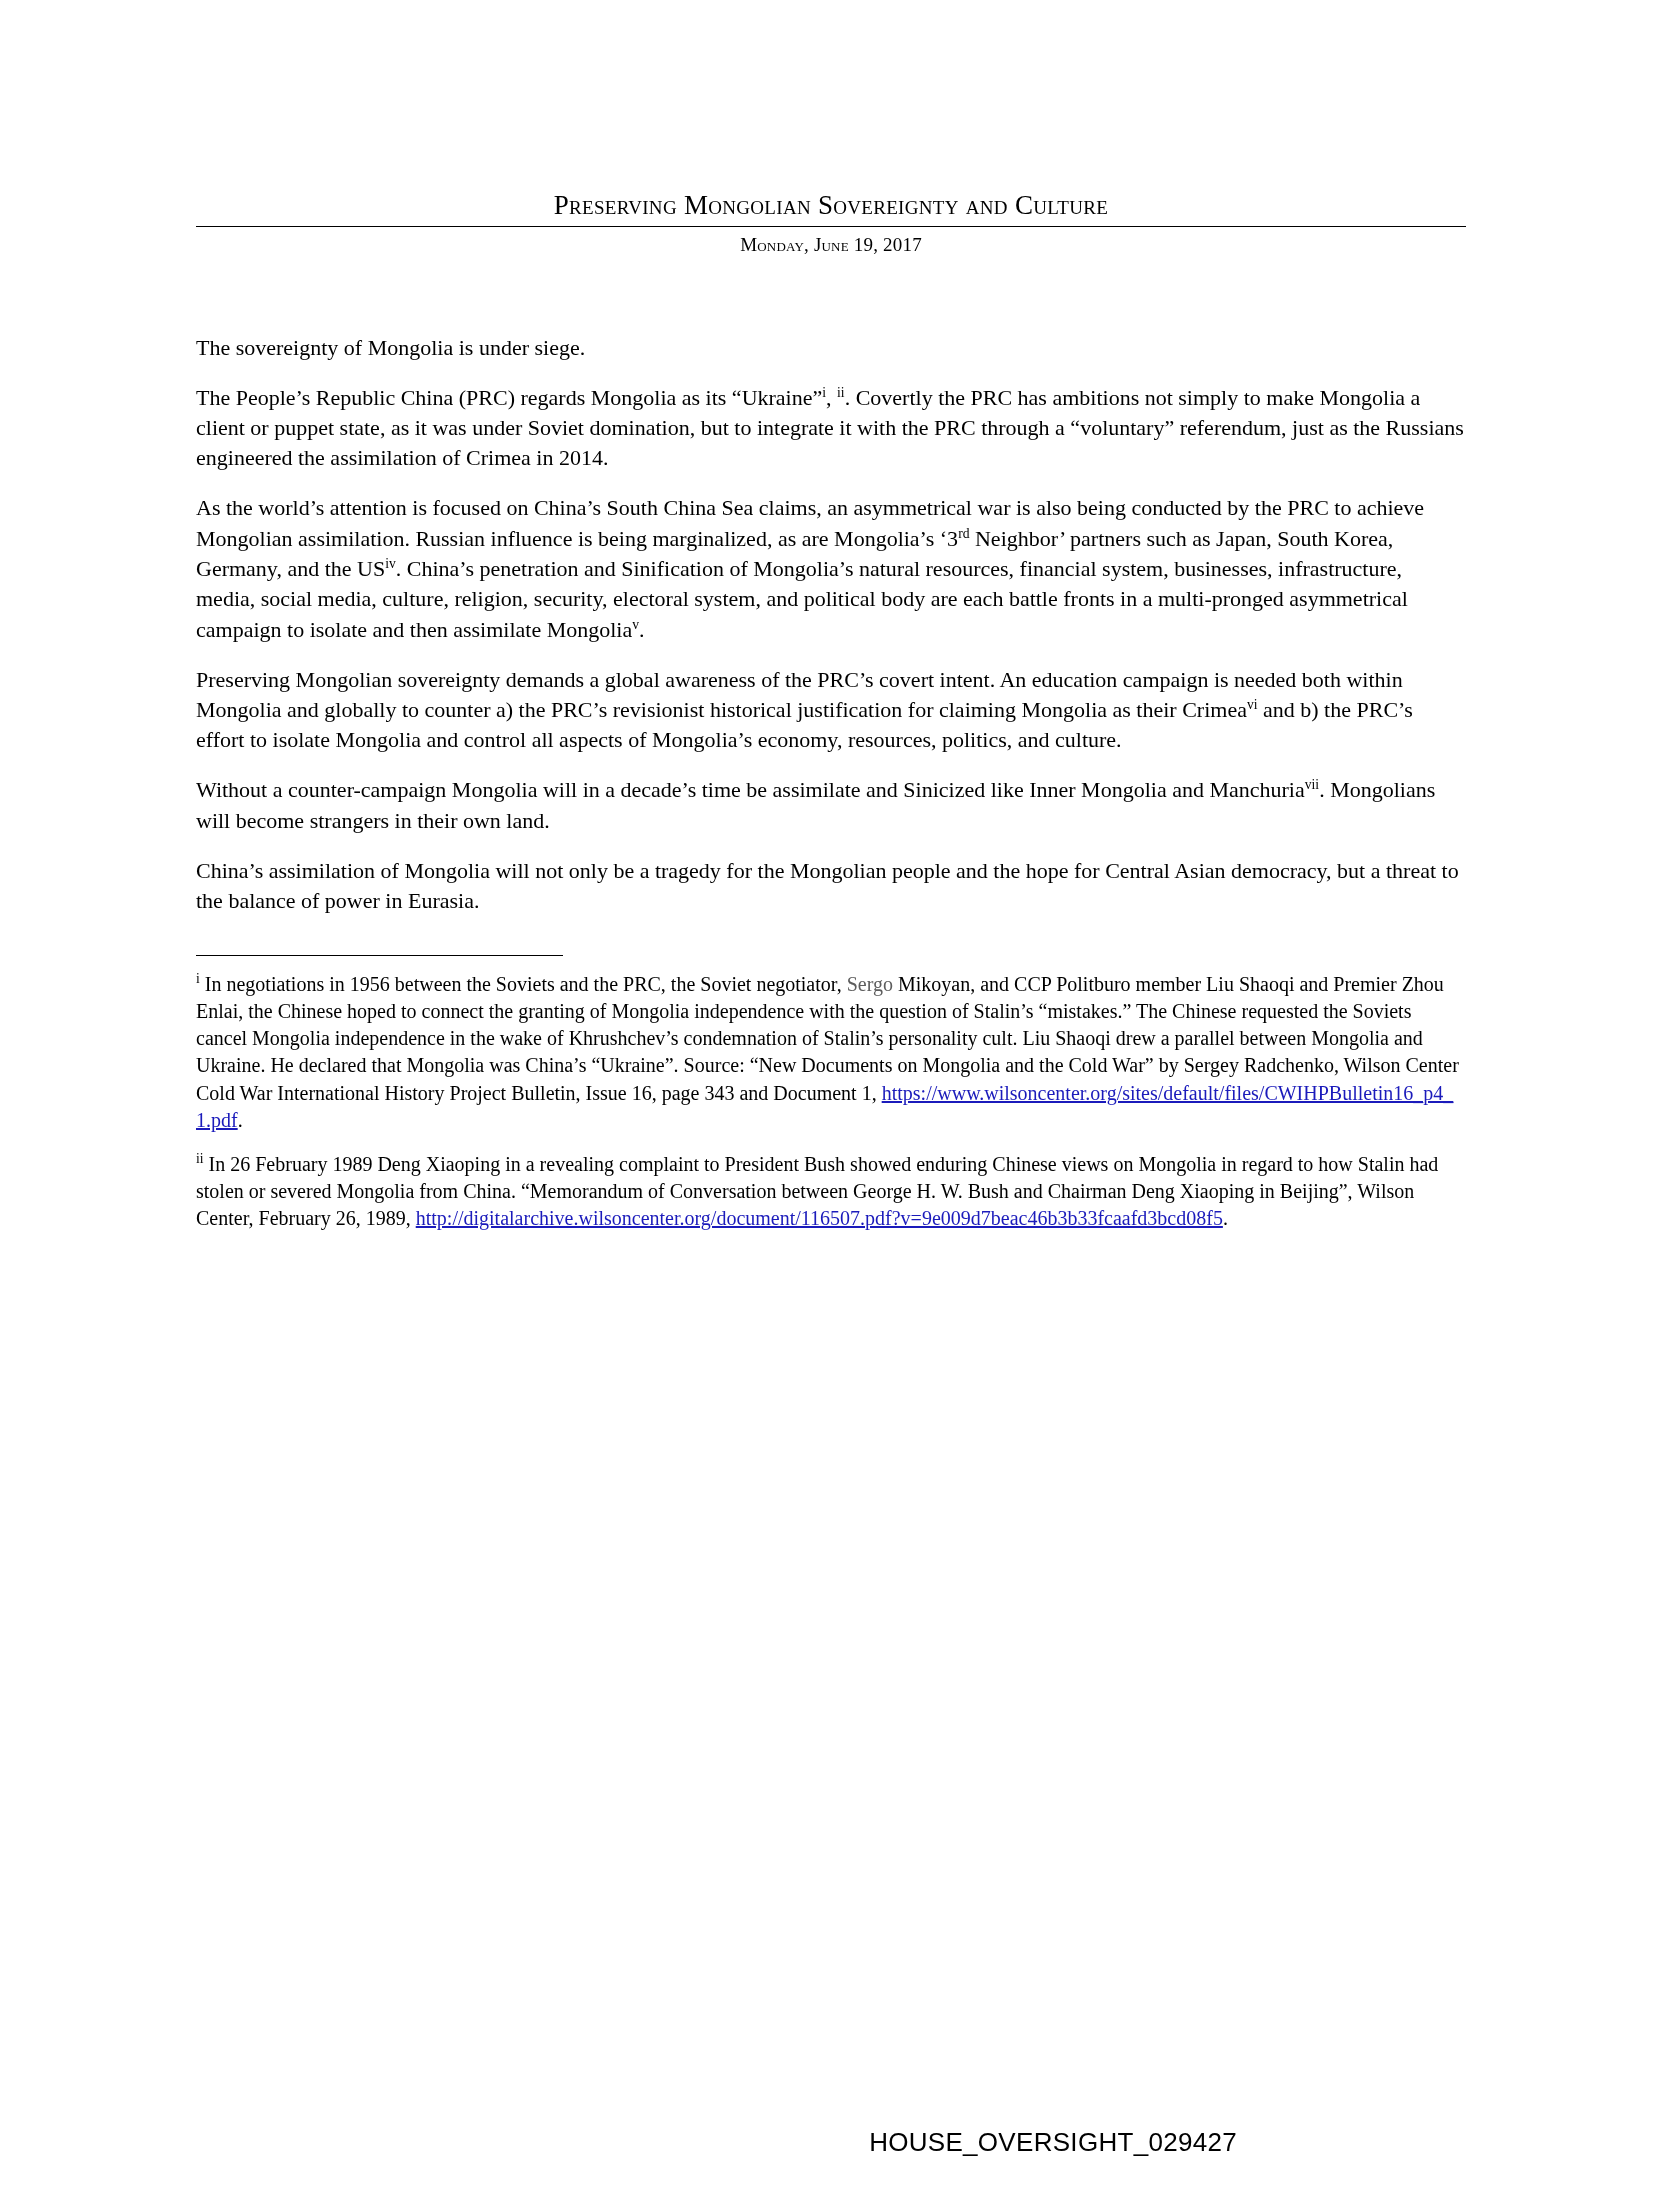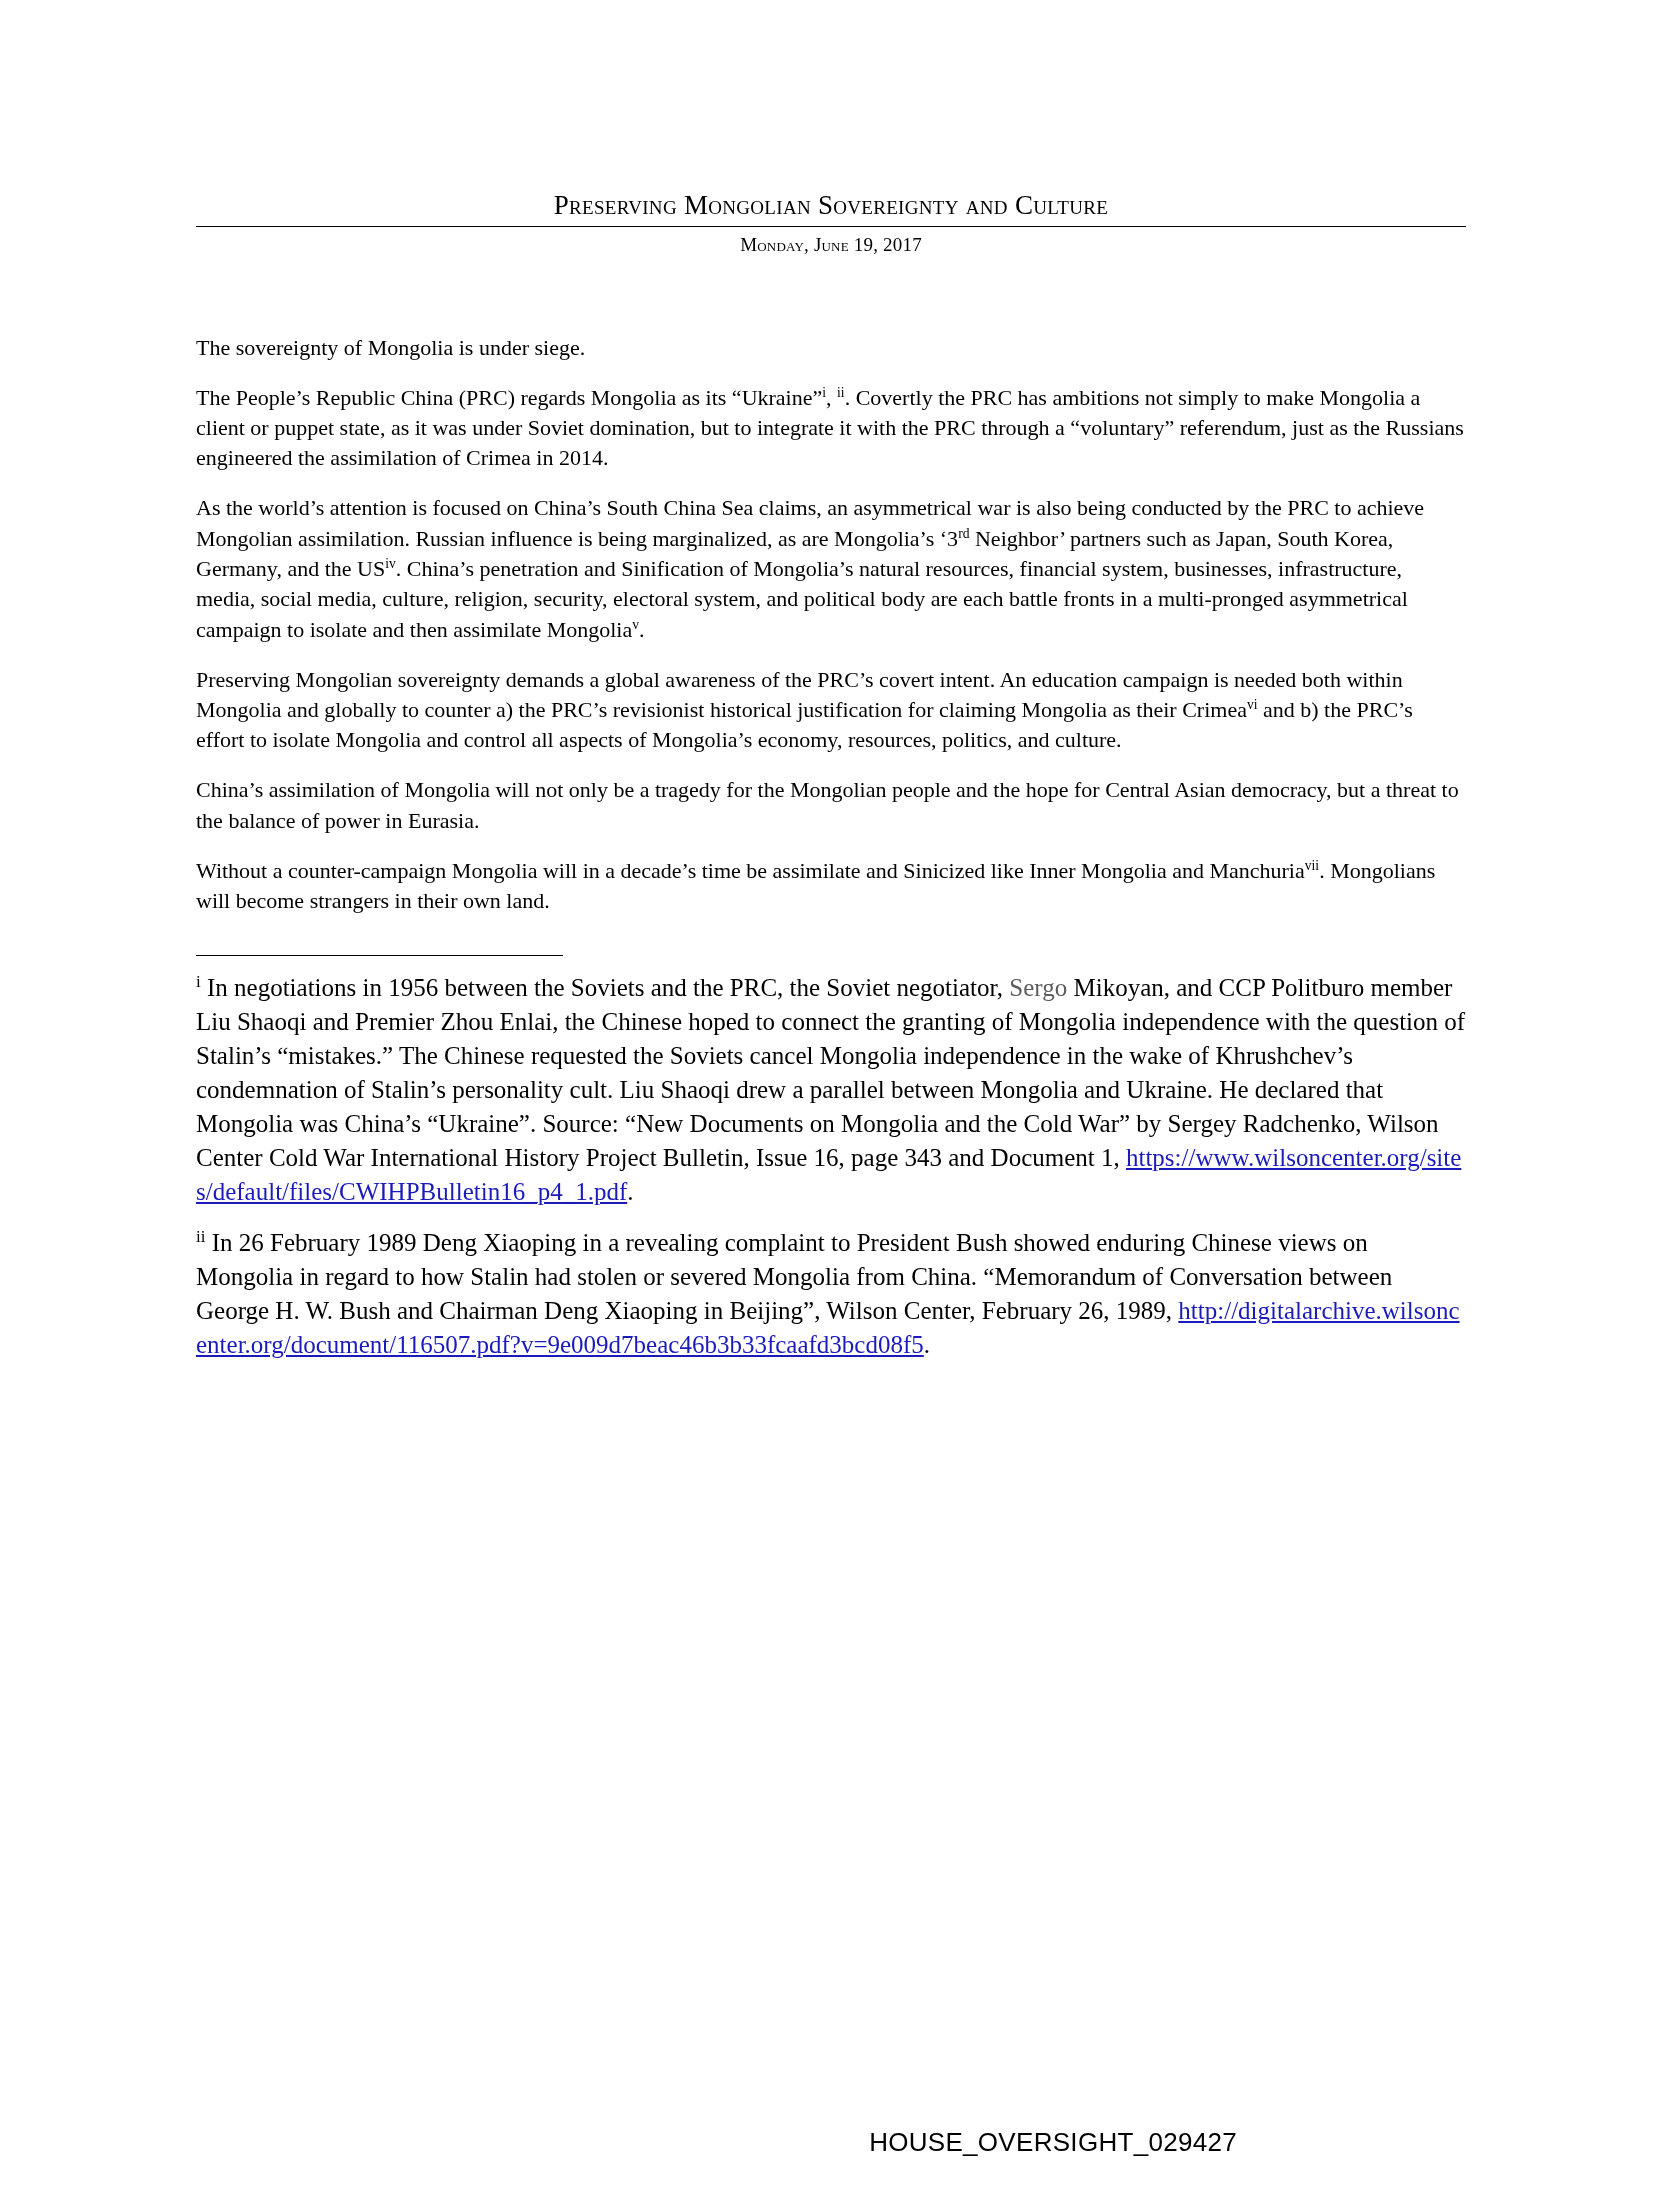--- a/index.html
+++ b/index.html
@@ -58,21 +58,21 @@
     line-height: 0;
   }
   
   .footnote-sep {
     width: 367px;
     border: 0;
     border-top: 1.3px solid #000;
     margin: 39px 0 14.4px 0;
   }
   .footnotes {
-    font-size: 25px;
+    font-size: 20px;
     line-height: 1.36;
   }
   .footnotes p {
     margin: 0 0 17px 0;
   }
   .footnotes sup {
     font-size: 0.68em;
   }
   .fn-link {
     color: #1b1bbb;
@@ -110,23 +110,23 @@
 
       <p><span>The sovereignty of Mongolia is under siege.</span></p>
 
       <p><span>The People’s Republic China (PRC) regards Mongolia as its “Ukraine”</span><sup>i</sup><span>, </span><sup>ii</sup><span>. Covertly the PRC has ambitions not simply to make Mongolia a client or puppet state, as it was under Soviet domination, but to integrate it with the PRC through a “voluntary” referendum, just as the Russians engineered the assimilation of Crimea in 2014.</span></p>
 
 
       <p><span>As the world’s attention is focused on China’s South China Sea claims, an asymmetrical war is also being conducted by the PRC to achieve Mongolian assimilation. Russian influence is being marginalized, as are Mongolia’s ‘3</span><sup>rd</sup><span> Neighbor’ partners such as Japan, South Korea, Germany, and the US</span><sup>iv</sup><span>.   China’s penetration and Sinification of Mongolia’s natural resources, financial system, businesses, infrastructure, media, social media, culture, religion, security, electoral system, and political body are each battle fronts in a multi-pronged asymmetrical campaign to isolate and then assimilate Mongolia</span><sup>v</sup><span>.</span></p>
 
       <p><span>Preserving Mongolian sovereignty demands a global awareness of the PRC’s covert intent. An education campaign is needed both within Mongolia and globally to counter a) the PRC’s revisionist historical justification for claiming Mongolia as their Crimea</span><sup>vi</sup><span> and b) the PRC’s effort to isolate Mongolia and control all aspects of Mongolia’s economy, resources, politics, and culture.</span></p>
 
+      <p><span>Without a counter-campaign Mongolia will in a decade’s time be assimilate and Sinicized like Inner Mongolia and Manchuria</span><sup>vii</sup><span>. Mongolians will become strangers in their own land.</span></p>
+
       <p><span>China’s assimilation of Mongolia will not only be a tragedy for the Mongolian people and the hope for Central Asian democracy, but a threat to the balance of power in Eurasia.</span></p>
-
-      <p><span>Without a counter-campaign Mongolia will in a decade’s time be assimilate and Sinicized like Inner Mongolia and Manchuria</span><sup>vii</sup><span>. Mongolians will become strangers in their own land.</span></p>
 
     </div>
 
     <hr class="footnote-sep">
 
     <div class="footnotes">
 
       <p><sup>i</sup><span> In negotiations in 1956 between the Soviets and the PRC, the Soviet negotiator, </span><span class="gray">Sergo</span><span> Mikoyan, and CCP Politburo member Liu Shaoqi and Premier Zhou Enlai, the Chinese hoped to connect the granting of Mongolia independence with the question of Stalin’s “mistakes.” The Chinese requested the Soviets cancel Mongolia independence in the wake of Khrushchev’s condemnation of Stalin’s personality cult. Liu Shaoqi drew a parallel between Mongolia and Ukraine. He declared that Mongolia was China’s “Ukraine”. Source: “New Documents on Mongolia and the Cold War” by Sergey Radchenko, Wilson Center Cold War International History Project Bulletin, Issue 16, page 343 and Document 1,</span> <a class="fn-link" href="#">https://www.wilsoncenter.org/sites/default/files/CWIHPBulletin16_p4_1.pdf</a><span>.</span></p>
 
       <p><sup>ii</sup><span> In 26 February 1989 Deng Xiaoping in a revealing complaint to President Bush showed enduring Chinese views on Mongolia in regard to how Stalin had stolen or severed Mongolia from China. “Memorandum of Conversation between George H. W. Bush and Chairman Deng Xiaoping in Beijing”, Wilson Center, February 26, 1989,</span> <a class="fn-link" href="#">http://digitalarchive.wilsoncenter.org/document/116507.pdf?v=9e009d7beac46b3b33fcaafd3bcd08f5</a><span>.</span></p>

